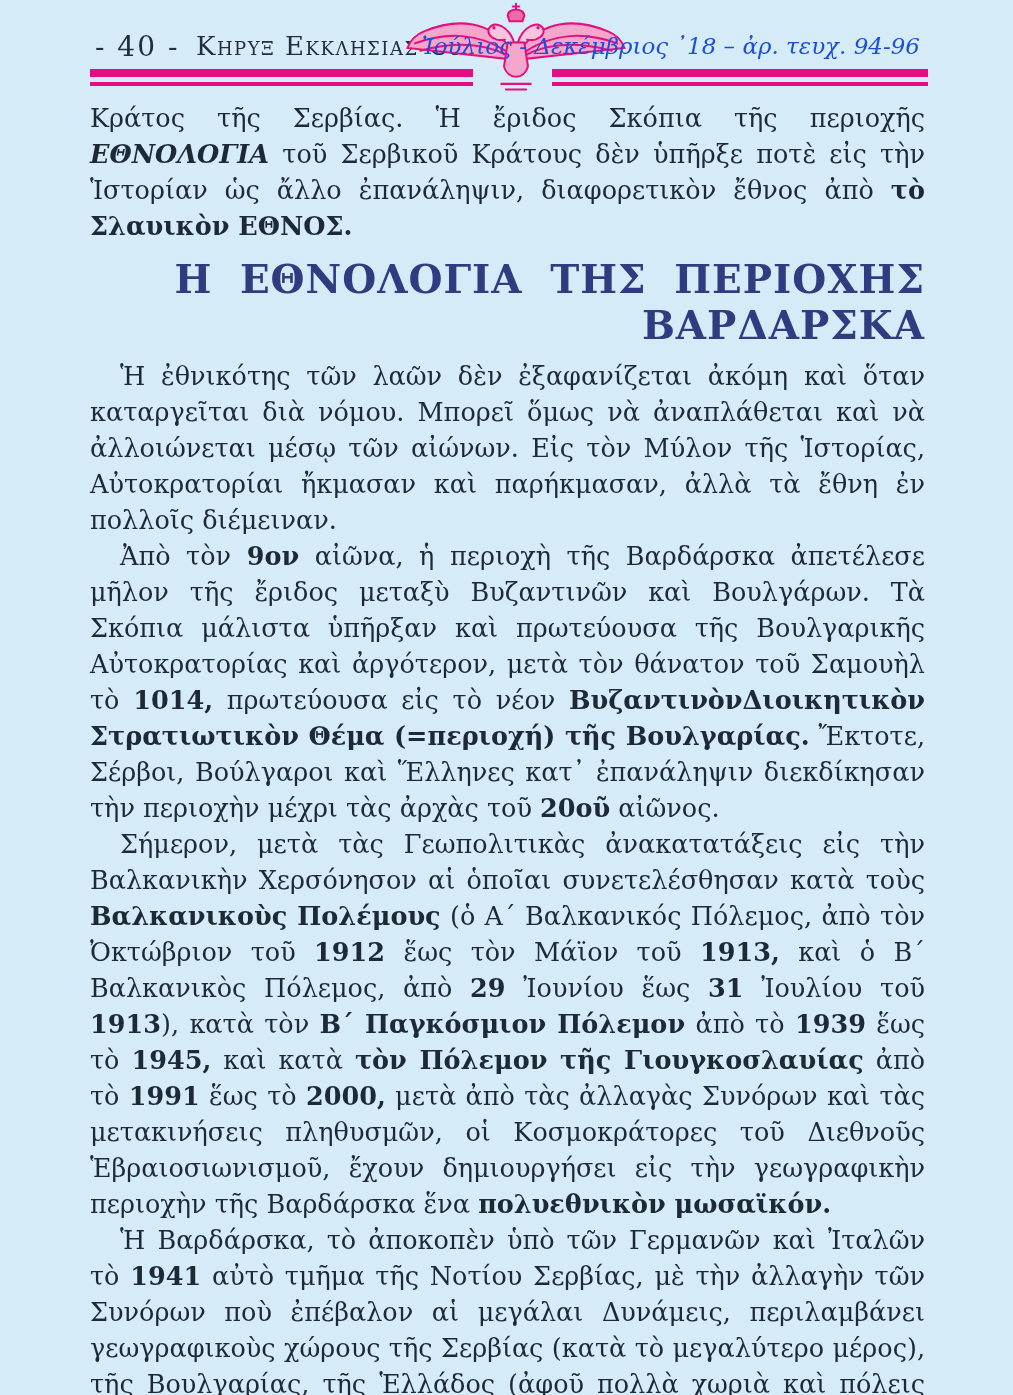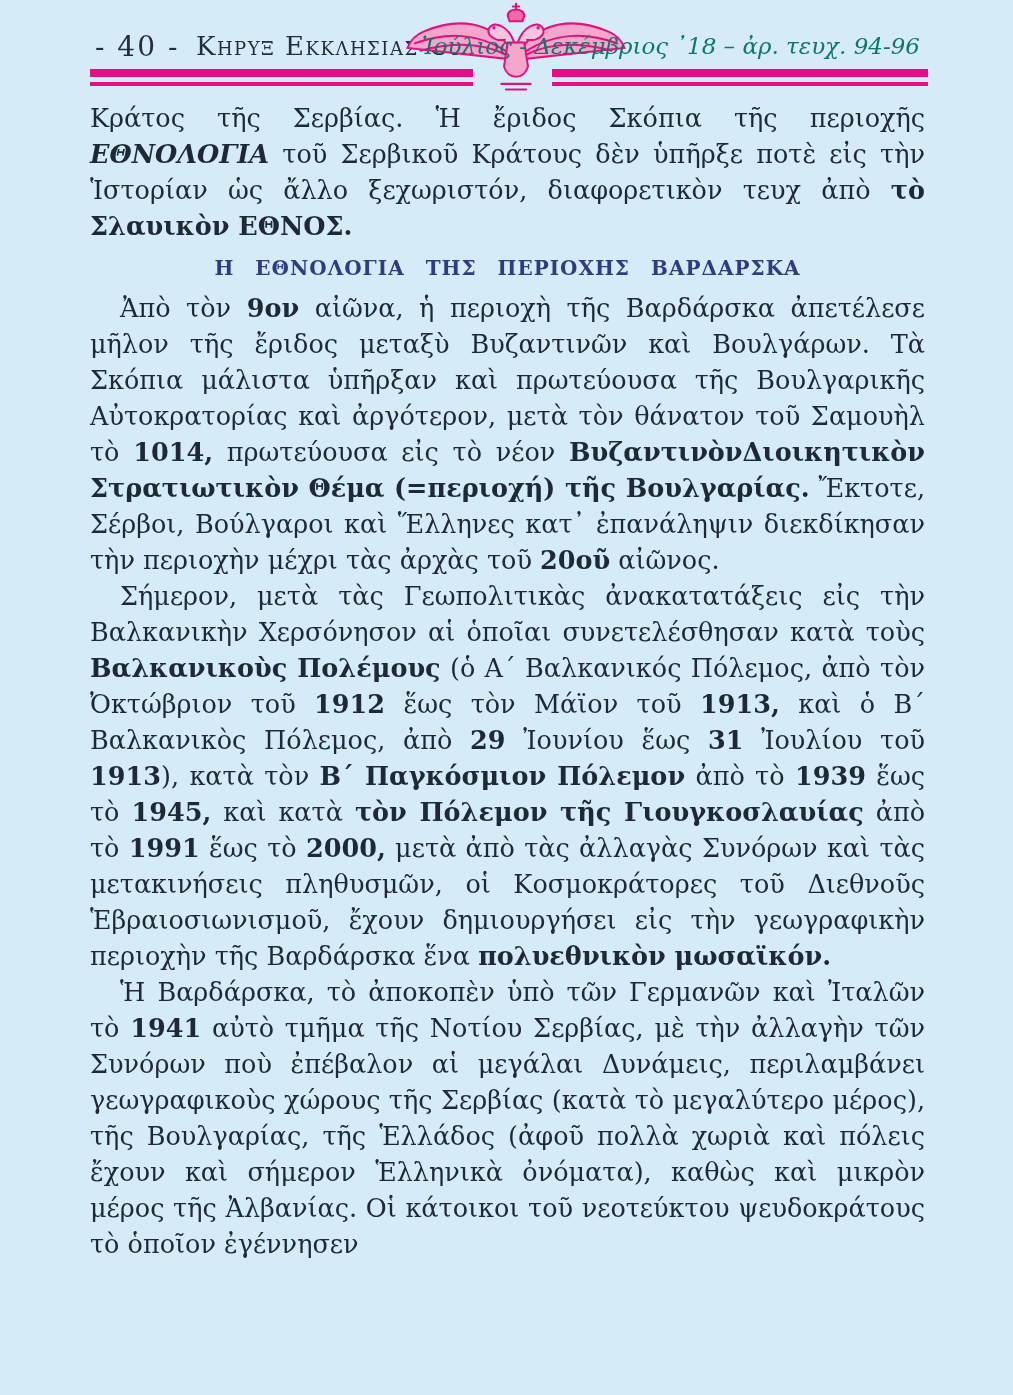--- a/index.html
+++ b/index.html
@@ -42,21 +42,21 @@
     letter-spacing: 1.5px;
     color: #232e3c;
     white-space: nowrap;
   }
   .issue-info {
     position: absolute;
     right: 93px;
     top: 33px;
     font-size: 23px;
     font-style: italic;
-    color: #0f766e;
+    color: #1d4ed8;
     white-space: nowrap;
   }
   .eagle-wrap {
     position: absolute;
     left: 402px;
     top: 2px;
     width: 228px;
     height: 92px;
   }
   .rule {
@@ -76,22 +76,22 @@
     font-size: 25.5px;
     line-height: 36px;
     text-align: justify;
     color: #1d2935;
   }
   .para.indent { text-indent: 30px; }
   .para .b  { font-weight: bold; }
   .para .bi { font-weight: bold; font-style: italic; }
   .section-heading {
     margin: 12px 0 10px 0;
-    text-align: center;
-    font-size: 20px;
+    text-align: right;
+    font-size: 39px;
     font-weight: bold;
     letter-spacing: 1px;
     word-spacing: 13px;
     color: #303c80;
   }
 </style>
 </head>
 <body>
 
 <div class="page">
@@ -129,24 +129,25 @@
 
     <span class="issue-info">Ἰούλιος - Δεκέμβριος ᾽18 – ἀρ. τευχ. 94-96</span>
 
     <div class="rule rule-left-thick"></div>
     <div class="rule rule-left-thin"></div>
     <div class="rule rule-right-thick"></div>
     <div class="rule rule-right-thin"></div>
   </header>
 
   <main class="content">
-    <p class="para"><span>Κράτος τῆς Σερβίας. Ἡ ἔριδος Σκόπια τῆς περιοχῆς </span><span class="bi">ΕΘΝΟΛΟΓΙΑ</span><span> τοῦ Σερβικοῦ Κράτους δὲν ὑπῆρξε ποτὲ εἰς τὴν Ἱστορίαν ὡς ἄλλο ξεχωριστόν, διαφορετικὸν τευχ ἀπὸ </span><span class="b">τὸ Σλαυικὸν ΕΘΝΟΣ.</span></p>
+    <p class="para"><span>Κράτος τῆς Σερβίας. Ἡ ἔριδος Σκόπια τῆς περιοχῆς </span><span class="bi">ΕΘΝΟΛΟΓΙΑ</span><span> τοῦ Σερβικοῦ Κράτους δὲν ὑπῆρξε ποτὲ εἰς τὴν Ἱστορίαν ὡς ἄλλο ἐπανάληψιν, διαφορετικὸν ἔθνος ἀπὸ </span><span class="b">τὸ Σλαυικὸν ΕΘΝΟΣ.</span></p>
 
     <h2 class="section-heading">Η ΕΘΝΟΛΟΓΙΑ ΤΗΣ ΠΕΡΙΟΧΗΣ ΒΑΡΔΑΡΣΚΑ</h2>
 
     <div id="article-body">
+        <p class="para indent"><span>Ἡ ἐθνικότης τῶν λαῶν δὲν ἐξαφανίζεται ἀκόμη καὶ ὅταν καταργεῖται διὰ νόμου. Μπορεῖ ὅμως νὰ ἀναπλάθεται καὶ νὰ ἀλλοιώνεται μέσῳ τῶν αἰώνων. Εἰς τὸν Μύλον τῆς Ἱστορίας, Αὐτοκρατορίαι ἤκμασαν καὶ παρήκμασαν, ἀλλὰ τὰ ἔθνη ἐν πολλοῖς διέμειναν.</span></p>
         <p class="para indent"><span>Ἀπὸ τὸν </span><span class="b">9ον</span><span> αἰῶνα, ἡ περιοχὴ τῆς Βαρδάρσκα ἀπετέλεσε μῆλον τῆς ἔριδος μεταξὺ Βυζαντινῶν καὶ Βουλγάρων. Τὰ Σκόπια μάλιστα ὑπῆρξαν καὶ πρωτεύουσα τῆς Βουλγαρικῆς Αὐτοκρατορίας καὶ ἀργότερον, μετὰ τὸν θάνατον τοῦ Σαμουὴλ τὸ </span><span class="b">1014,</span><span> πρωτεύουσα εἰς τὸ νέον </span><span class="b">ΒυζαντινὸνΔιοικητικὸν Στρατιωτικὸν Θέμα (=περιοχή) τῆς Βουλγαρίας.</span><span> Ἔκτοτε, Σέρβοι, Βούλγαροι καὶ Ἕλληνες κατ᾽ ἐπανάληψιν διεκδίκησαν τὴν περιοχὴν μέχρι τὰς ἀρχὰς τοῦ </span><span class="b">20οῦ</span><span> αἰῶνος.</span></p>
         <p class="para indent"><span>Σήμερον, μετὰ τὰς Γεωπολιτικὰς ἀνακατατάξεις εἰς τὴν Βαλκανικὴν Χερσόνησον αἱ ὁποῖαι συνετελέσθησαν κατὰ τοὺς </span><span class="b">Βαλκανικοὺς Πολέμους</span><span> (ὁ Α´ Βαλκανικός Πόλεμος, ἀπὸ τὸν Ὀκτώβριον τοῦ </span><span class="b">1912</span><span> ἕως τὸν Μάϊον τοῦ </span><span class="b">1913,</span><span> καὶ ὁ Β´ Βαλκανικὸς Πόλεμος, ἀπὸ </span><span class="b">29</span><span> Ἰουνίου ἕως </span><span class="b">31</span><span> Ἰουλίου τοῦ </span><span class="b">1913</span><span>), κατὰ τὸν </span><span class="b">Β´ Παγκόσμιον Πόλεμον</span><span> ἀπὸ τὸ </span><span class="b">1939</span><span> ἕως τὸ </span><span class="b">1945,</span><span> καὶ κατὰ </span><span class="b">τὸν Πόλεμον τῆς Γιουγκοσλαυίας</span><span> ἀπὸ τὸ </span><span class="b">1991</span><span> ἕως τὸ </span><span class="b">2000,</span><span> μετὰ ἀπὸ τὰς ἀλλαγὰς Συνόρων καὶ τὰς μετακινήσεις πληθυσμῶν, οἱ Κοσμοκράτορες τοῦ Διεθνοῦς Ἑβραιοσιωνισμοῦ, ἔχουν δημιουργήσει εἰς τὴν γεωγραφικὴν περιοχὴν τῆς Βαρδάρσκα ἕνα </span><span class="b">πολυεθνικὸν μωσαϊκόν.</span></p>
         <p class="para indent"><span>Ἡ Βαρδάρσκα, τὸ ἀποκοπὲν ὑπὸ τῶν Γερμανῶν καὶ Ἰταλῶν τὸ </span><span class="b">1941</span><span> αὐτὸ τμῆμα τῆς Νοτίου Σερβίας, μὲ τὴν ἀλλαγὴν τῶν Συνόρων ποὺ ἐπέβαλον αἱ μεγάλαι Δυνάμεις, περιλαμβάνει γεωγραφικοὺς χώρους τῆς Σερβίας (κατὰ τὸ μεγαλύτερο μέρος), τῆς Βουλγαρίας, τῆς Ἑλλάδος (ἀφοῦ πολλὰ χωριὰ καὶ πόλεις ἔχουν καὶ σήμερον Ἑλληνικὰ ὀνόματα), καθὼς καὶ μικρὸν μέρος τῆς Ἀλβανίας. Οἱ κάτοικοι τοῦ νεοτεύκτου ψευδοκράτους τὸ ὁποῖον ἐγέννησεν </span><span> </span></p>
       </div>
   </main>
 
 </div>
 
 </body></html>

